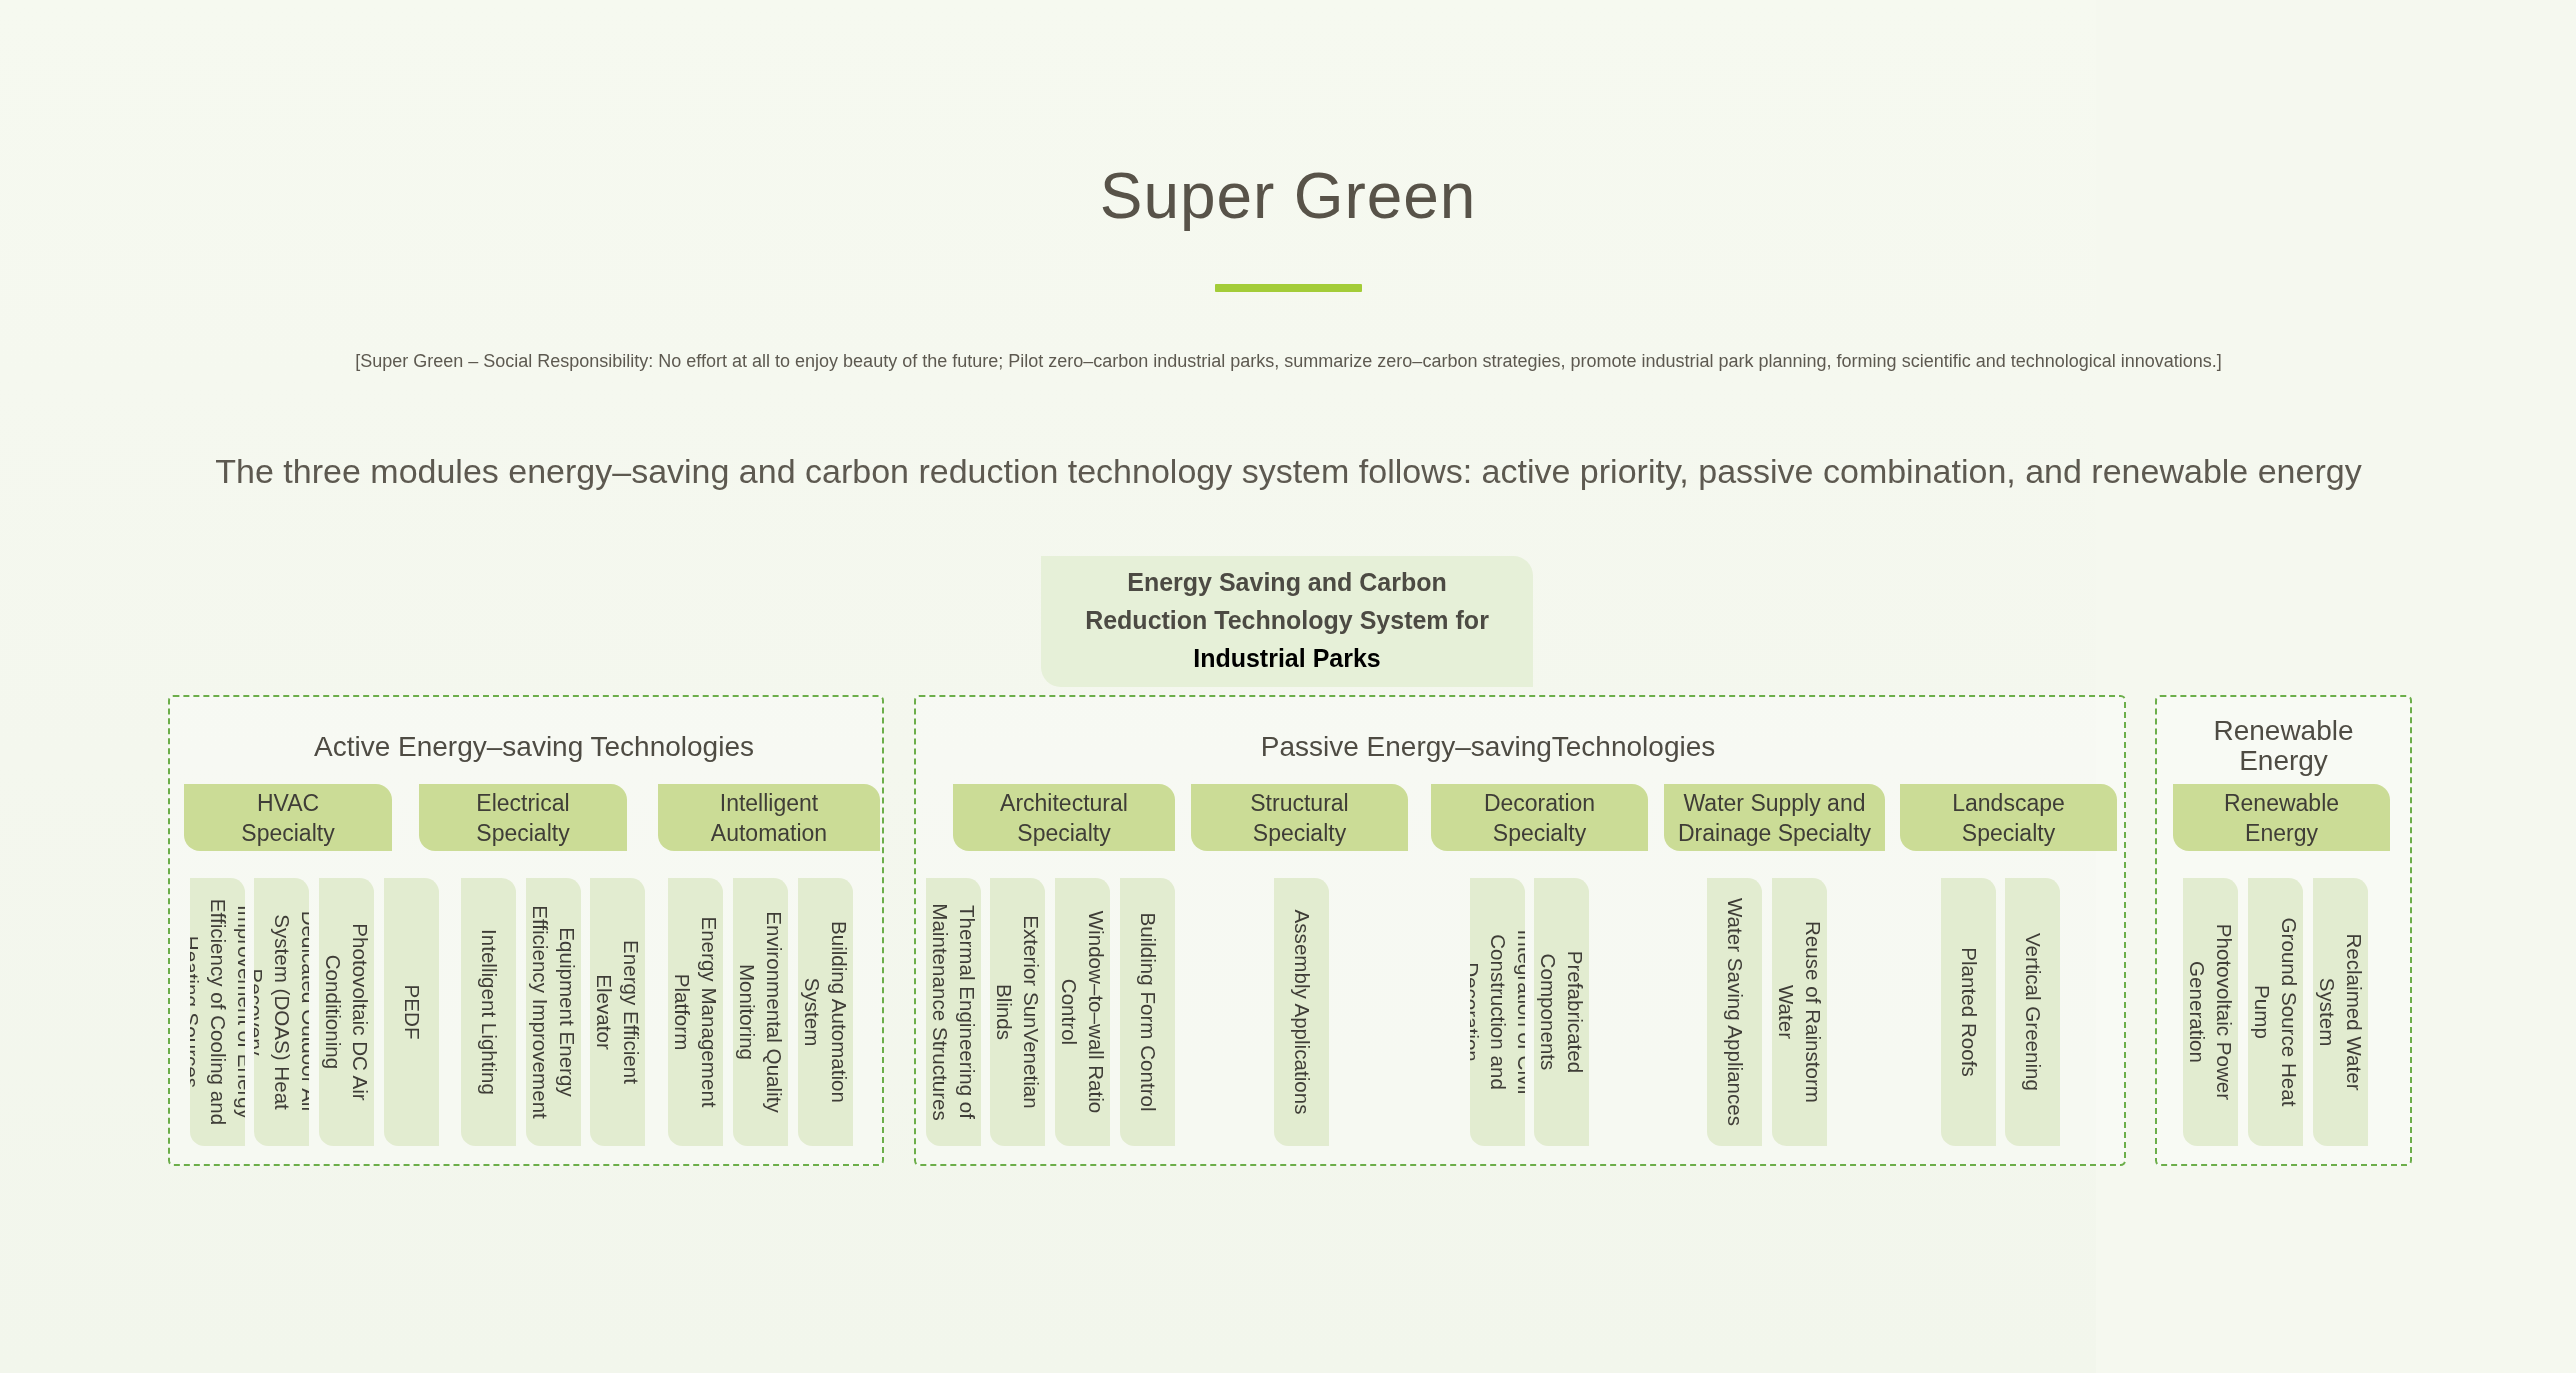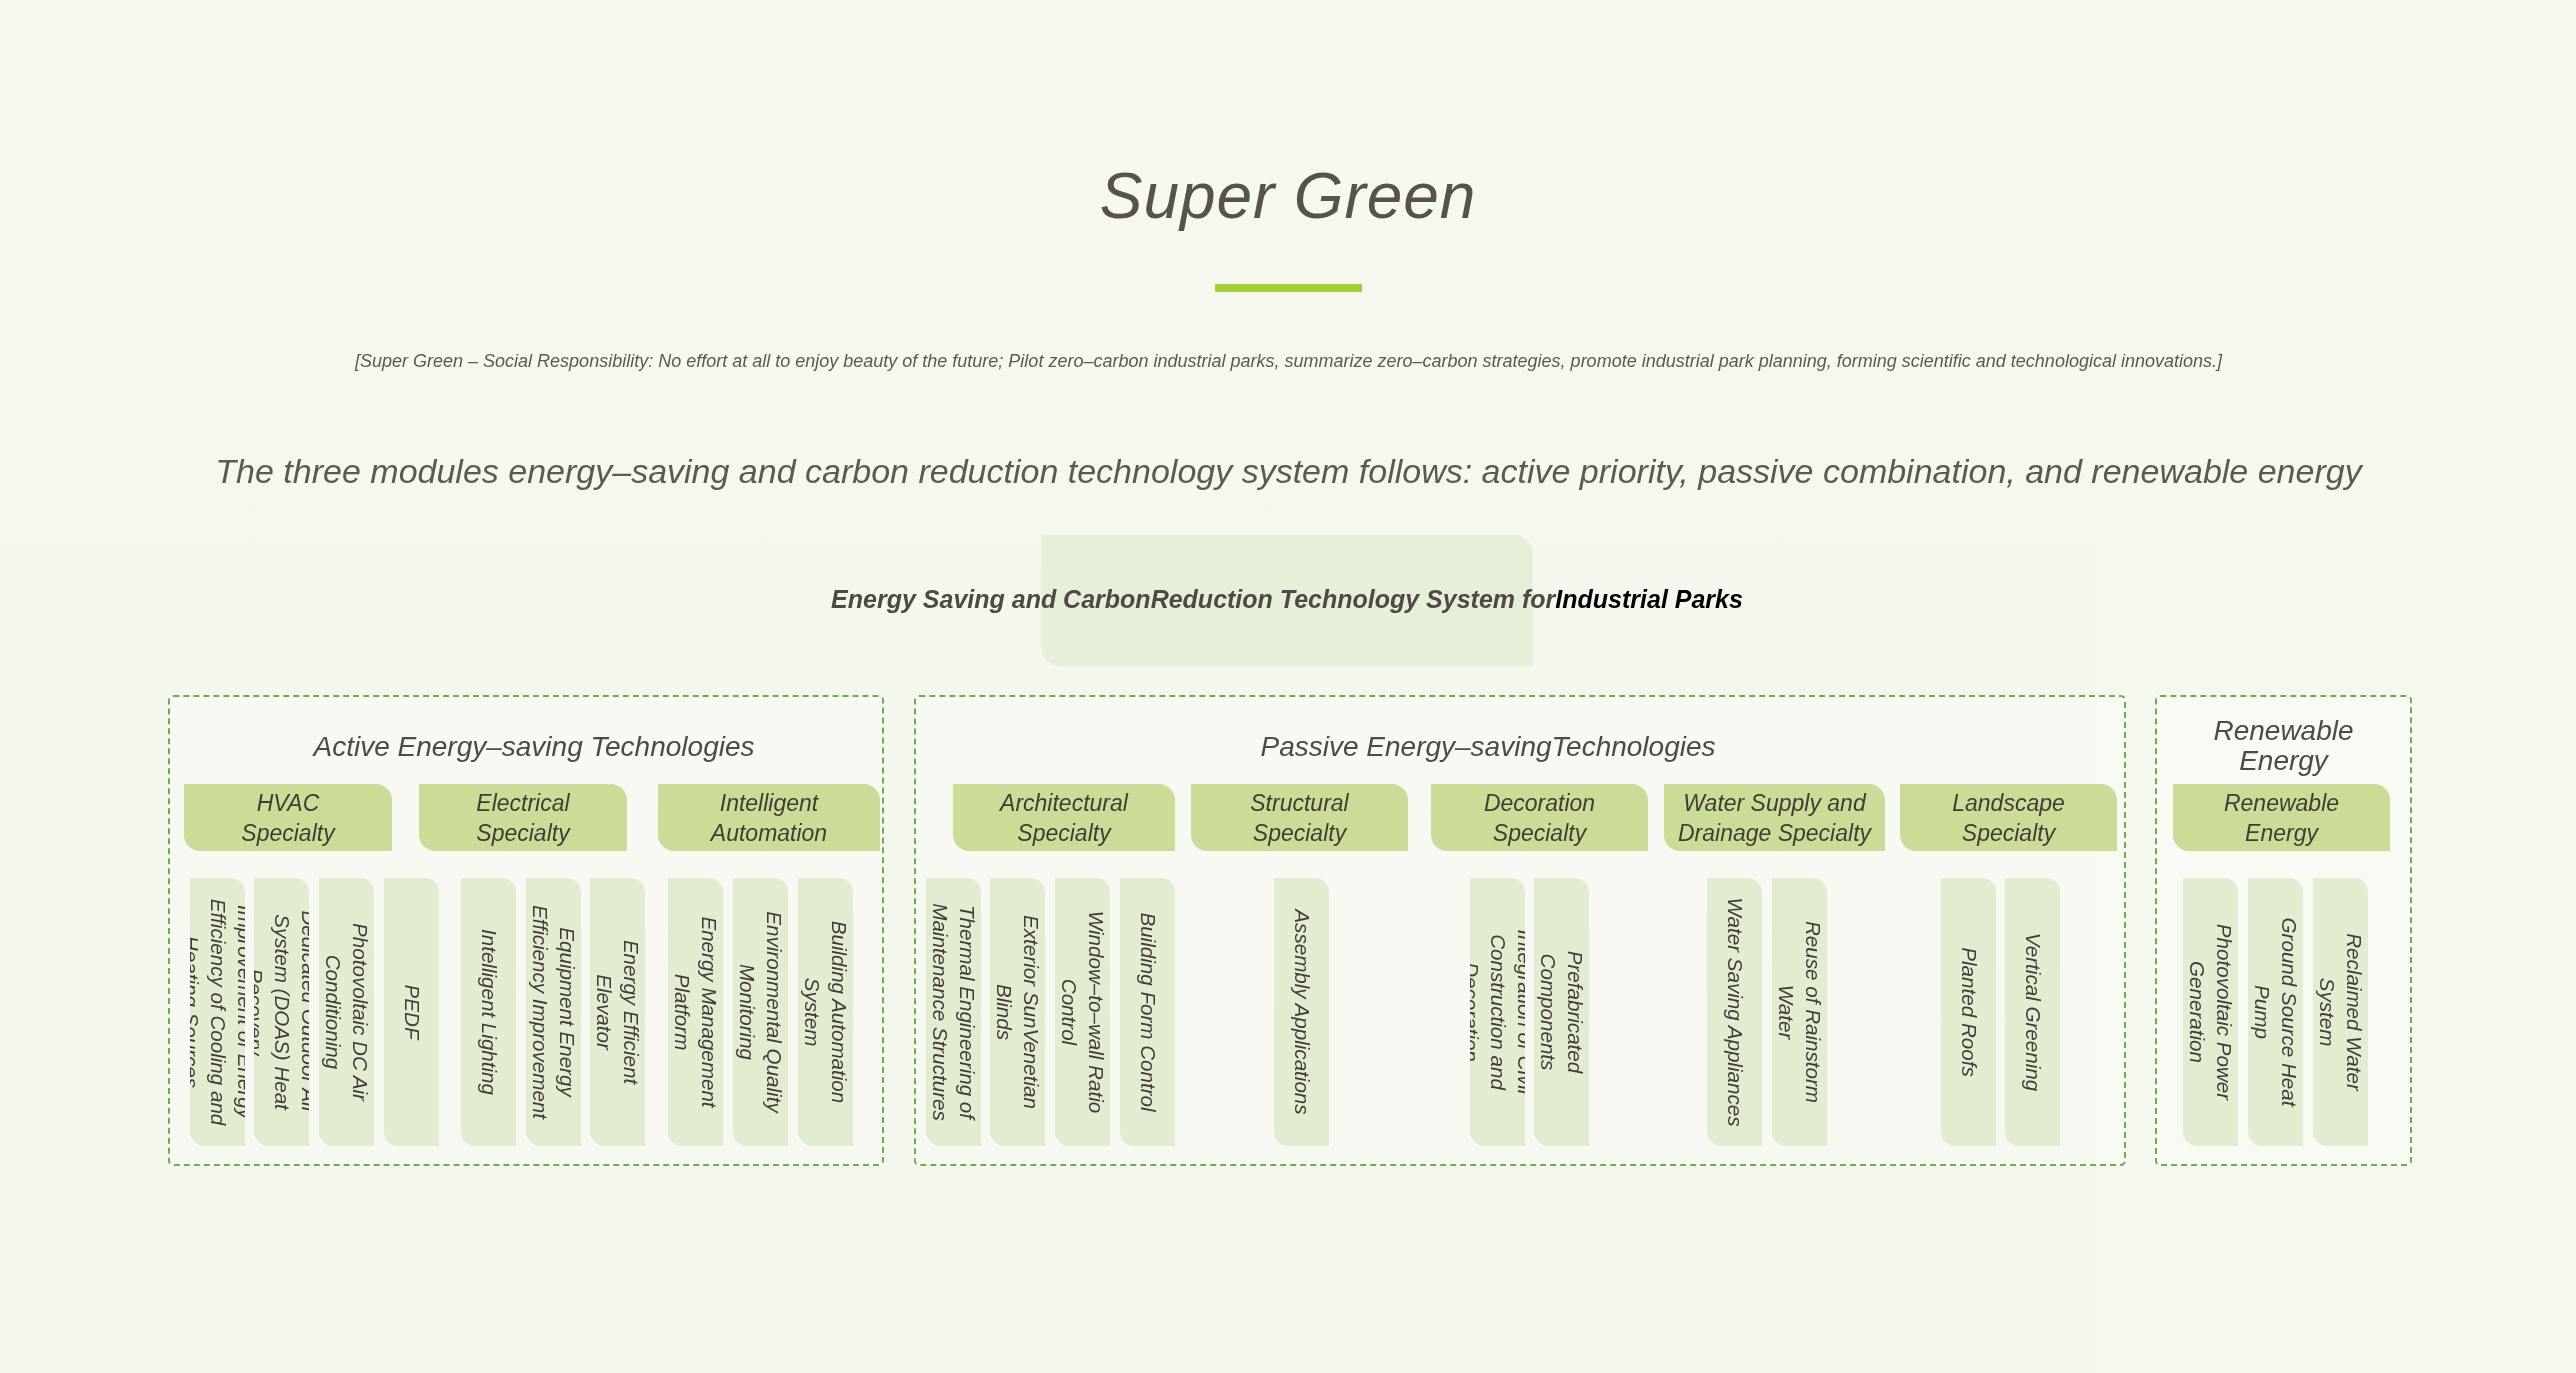--- a/index.html
+++ b/index.html
@@ -6,21 +6,20 @@
     margin: 0; padding: 0;
     width: 2576px; height: 1374px;
     background: #f5f8ef;
     font-family: "Liberation Sans", sans-serif;
     overflow: hidden;
   }
   #root {
     position: relative;
     width: 2096px; height: 1374px;
     background: linear-gradient(180deg,#f6f9f0 0%, #f4f7ee 55%, #f2f6ec 100%);
-    font-style: italic;
   }
 
   
   .page-title {
     position: absolute; left: 0; top: 159px; width: 2576px;
     text-align: center;
     font-size: 64px; font-weight: 300; letter-spacing: 0.9px;
     color: #585349;
     white-space: nowrap;
   }
@@ -35,25 +34,25 @@
     font-size: 18px; line-height: 43px; font-weight: 400;
   }
   .subnote {
     position: absolute; left: 206px; top: 452px; width: 2165px;
     text-align: center; color: #5d5950;
     font-size: 34px; line-height: 39px; font-weight: 400;
   }
 
   
   .root-box {
-    position: absolute; left: 1041px; top: 535px;
+    position: absolute; left: 1041px; top: 556px;
     width: 492px; height: 131px;
     background: #e6f0d8;
     border-radius: 0 19.7px 0 19.7px;
-    display: flex; flex-direction: row;
+    display: flex; flex-direction: column;
     align-items: center; justify-content: center;
     box-sizing: border-box; padding: 3.6px 9px 7.2px;
   }
   .root-box .l {
     font-size: 25px; font-weight: 700; color: #4c4a43;
     line-height: 38px; text-align: center; white-space: nowrap;
   }
   .root-box .l.accent { color: #000000; }
 
   

